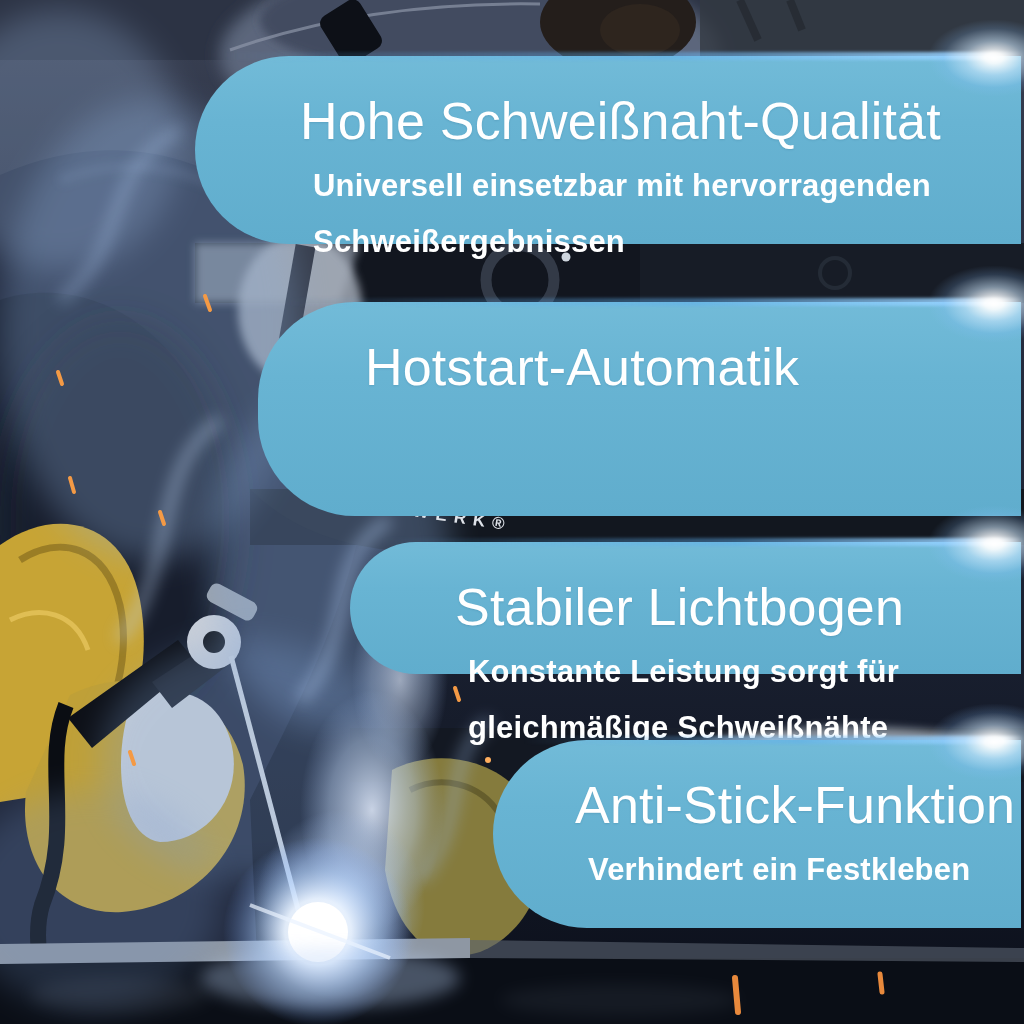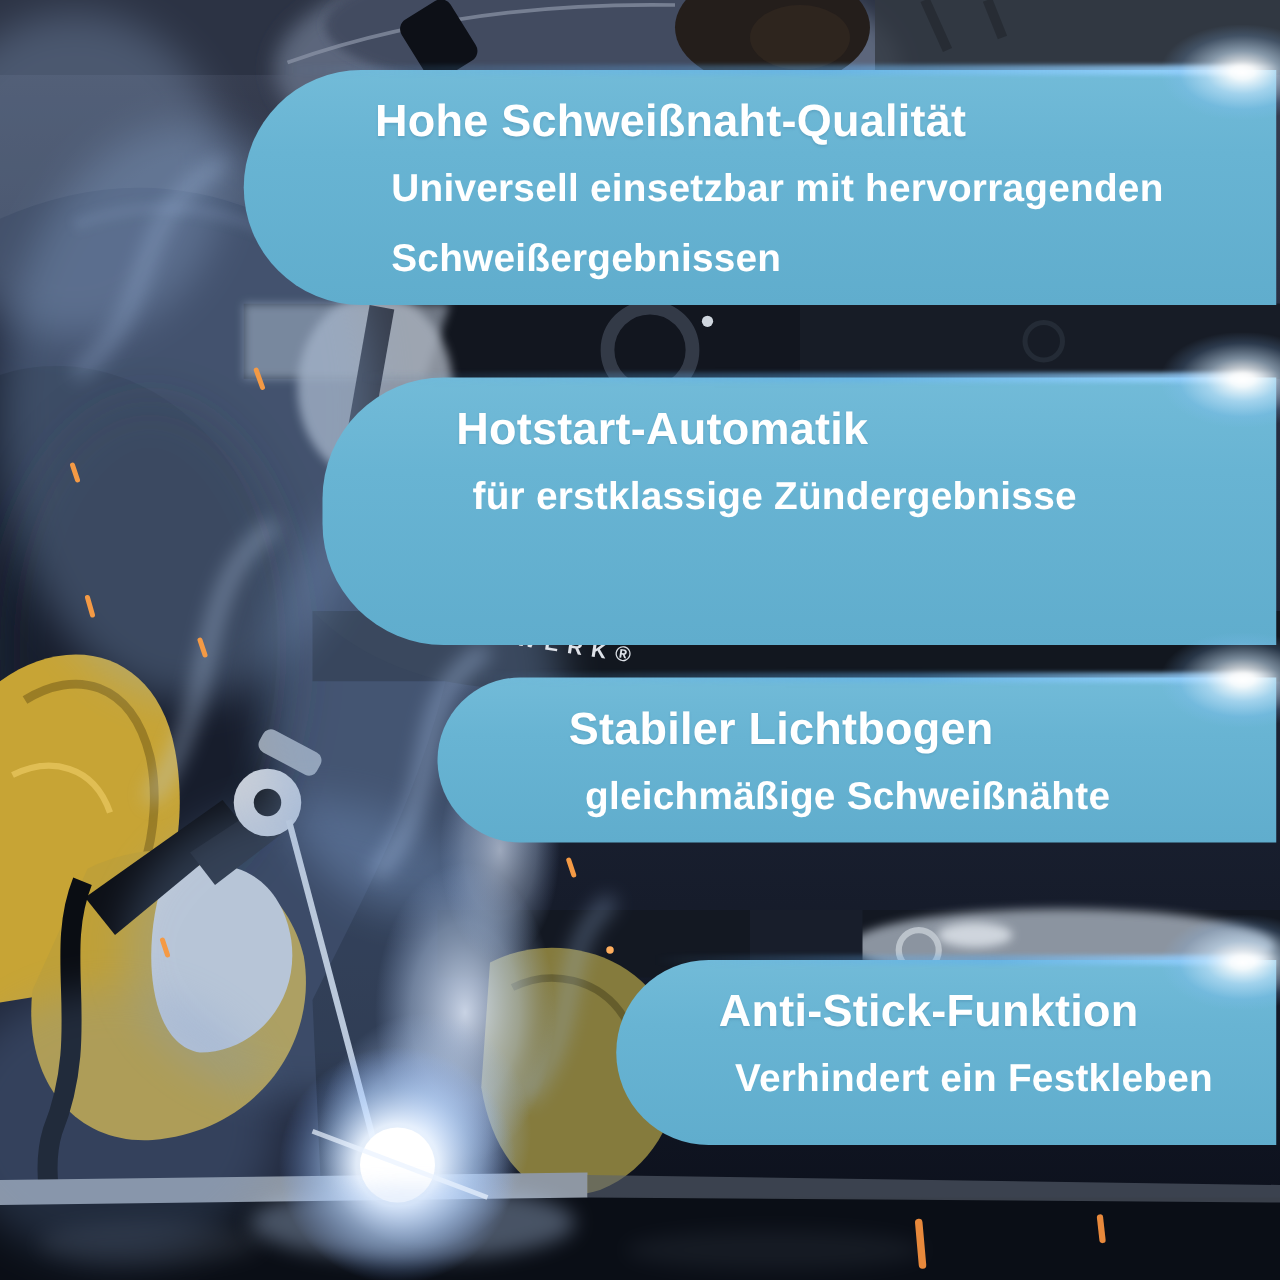--- a/index.html
+++ b/index.html
@@ -12,27 +12,27 @@
   .banner{position:absolute;right:3px;z-index:2;color:#fff;
     background:linear-gradient(180deg,#72bbd8 0%,#68b4d3 35%,#60adcd 100%);
     border-radius:97px 0 0 97px;box-sizing:border-box;padding-top:20px;}
   .banner .flare{position:absolute;right:-38px;top:-36px;width:130px;height:76px;pointer-events:none;
     background:radial-gradient(ellipse at center,rgba(255,255,255,1) 0%,rgba(255,255,255,.9) 10%,
       rgba(205,232,255,.55) 32%,rgba(140,195,255,.18) 55%,rgba(140,195,255,0) 72%);}
   .banner .streak{position:absolute;left:30px;right:-3px;top:-4px;height:8px;pointer-events:none;
     filter:blur(1.5px);
     background:linear-gradient(90deg,rgba(80,160,235,0) 0%,rgba(95,175,240,.45) 55%,
       rgba(150,210,255,.85) 90%,rgba(230,245,255,.9) 96%,rgba(255,255,255,0) 100%);}
-  .banner h2{margin:0 0 9px;font-size:36px;line-height:1.15;font-weight:bold;letter-spacing:.2px;
+  .banner h2{margin:16px 0 9px;font-size:52px;line-height:1.15;font-weight:normal;letter-spacing:.2px;
     text-shadow:0 1px 2px rgba(40,90,120,.18);}
   .banner p{margin:13px;font-size:31px;line-height:1.38;font-weight:bold;letter-spacing:.2px;}
   #banner-1{left:195px;top:56px;height:188px;padding-left:105px;}
   #banner-2{left:258px;top:302px;height:214px;padding-left:107px;}
   #banner-3{left:350px;top:542px;height:132px;padding-left:105px;}
-  #banner-4{left:493px;top:768px;height:148px;padding-left:82px;}
+  #banner-4{left:493px;top:740px;height:188px;padding-left:82px;}
 </style>
 </head>
 <body>
 
 <div id="stage">
 
   <svg id="photo" width="1024" height="1024" viewBox="0 0 1024 1024" aria-hidden="true">
     <defs>
       <linearGradient id="bg" x1="0" y1="0" x2="0" y2="1">
         <stop offset="0" stop-color="#3b4254"></stop>
@@ -188,27 +188,27 @@
     <div class="flare"></div>
     <h2>Hohe Schweißnaht-Qualität</h2>
     <p>Universell einsetzbar mit hervorragenden</p>
     <p>Schweißergebnissen</p>
   </div>
 
   <div class="banner" id="banner-2">
     <div class="streak"></div>
     <div class="flare"></div>
     <h2>Hotstart-Automatik</h2>
-    <p>für erstklassige Zündergebnisse</p>
   </div>
 
   <div class="banner" id="banner-3">
     <div class="streak"></div>
     <div class="flare"></div>
     <h2>Stabiler Lichtbogen</h2>
+    <p>Konstante Leistung sorgt für</p>
     <p>gleichmäßige Schweißnähte</p>
   </div>
 
   <div class="banner" id="banner-4">
     <div class="streak"></div>
     <div class="flare"></div>
     <h2>Anti-Stick-Funktion</h2>
     <p>Verhindert ein Festkleben</p>
   </div>
 

